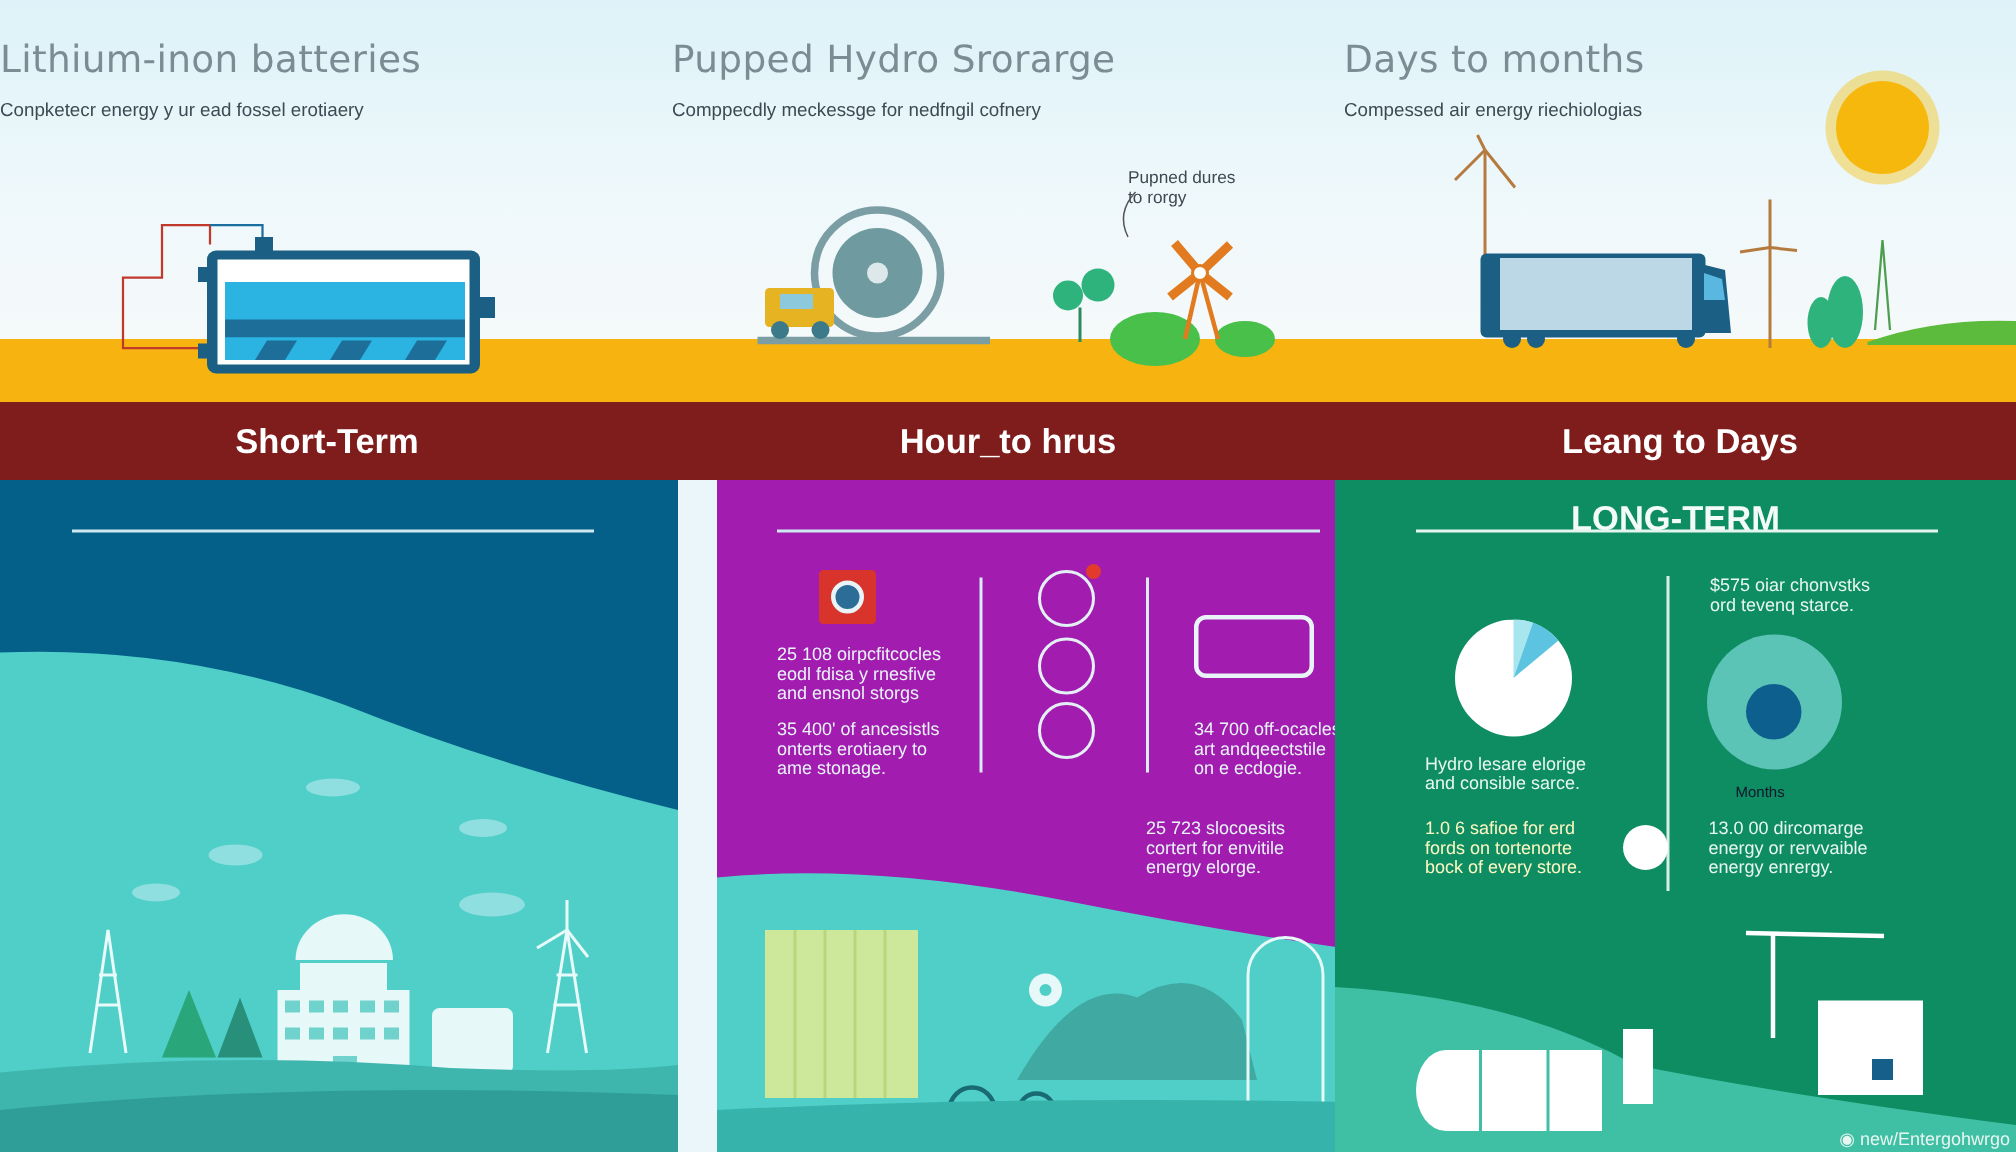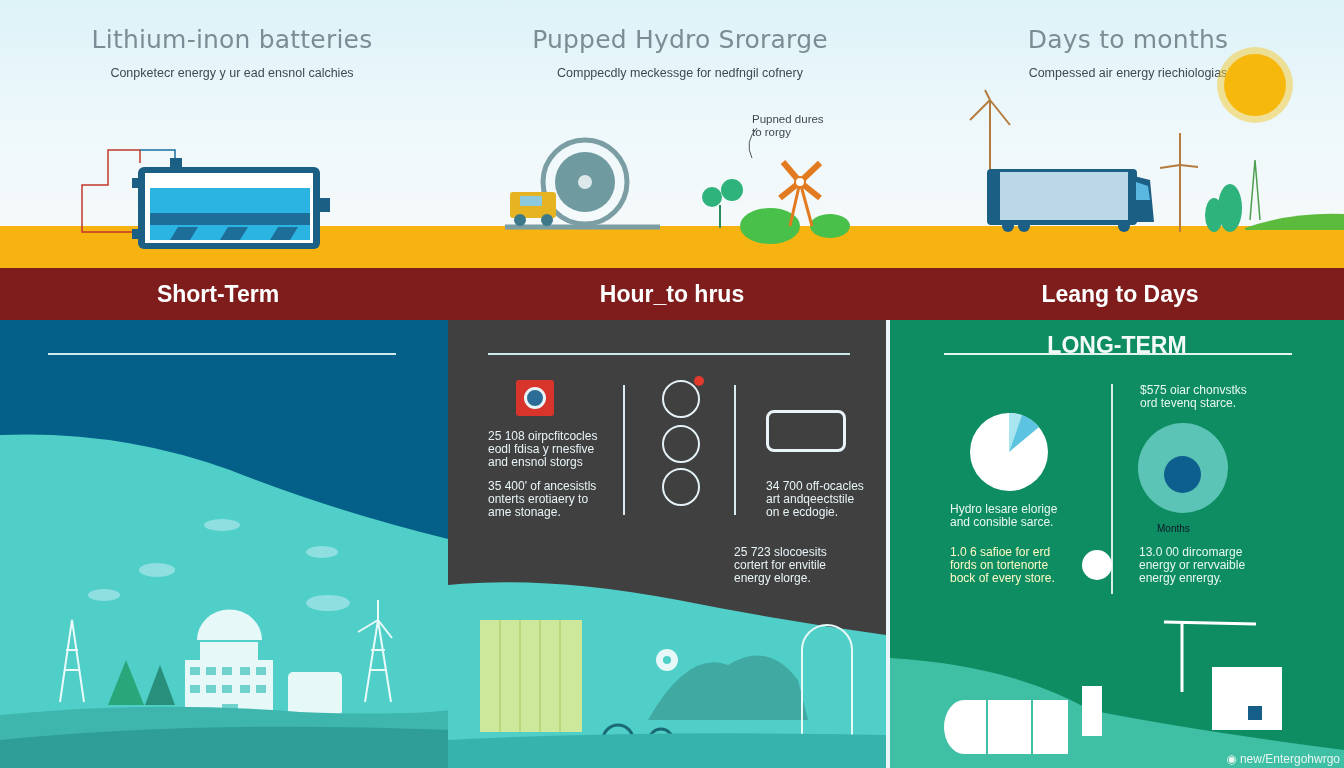--- a/index.html
+++ b/index.html
@@ -8,51 +8,51 @@
 
   
   .sky { position: absolute; left: 0; top: 0; width: 1344px; height: 228px;
     background: linear-gradient(180deg, #ddf2f8 0%, #eef8fb 55%, #f5f9fa 100%); }
   .ground { position: absolute; left: 0; top: 226px; width: 1344px; height: 44px; background: #f7b30f; }
   .band { position: absolute; left: 0; top: 268px; width: 1344px; height: 52px; background: #7f1d1d;
     display: flex; }
   .band-label { flex: 1; text-align: center; color: #fff; font-weight: bold; font-size: 23px; line-height: 52px; }
   .band-label.c1 { transform: translateX(-6px); }
 
-  .top-col { position: absolute; top: 0; width: 448px; text-align: center; padding-left: 16px; }
+  .top-col { position: absolute; top: 0; width: 448px; text-align: left; }
   .top-title { font-size: 25px; font-weight: 300; color: #6b7b84; margin-top: 25px; letter-spacing: 0.2px;
     font-family: "DejaVu Sans", sans-serif; font-weight: normal; -webkit-font-smoothing: antialiased; opacity: .85; }
   .top-sub { font-size: 12.5px; color: #3d4a52; margin-top: 12px; }
   .callout { position: absolute; left: 752px; top: 113px; font-size: 11.5px; color: #3d4a52; line-height: 13px; }
 
   
   .panel { position: absolute; top: 320px; height: 448px; overflow: hidden; }
   .p1 { left: 0; width: 452px; background: #046088; }
-  .p2 { left: 448px; width: 438px; background: #404040; }
+  .p2 { left: 478px; width: 438px; background: #a21caf; }
   .p3 { left: 890px; width: 454px; background: #0e8c62; }
   .hline { position: absolute; height: 2px; background: #cde9ef; }
 
   .stat { position: absolute; color: #e8f4f8; font-size: 12px; line-height: 13px; }
   .vline { position: absolute; width: 2px; background: #d8ecf2; }
   .icon-circle { position: absolute; width: 38px; height: 38px; border: 2px solid #e3f1f6; border-radius: 50%; }
 
   .lt-title { position: absolute; left: 0; width: 454px; top: 12px; text-align: center; color: #f2fbf7;
     font-weight: bold; font-size: 23px; }
   .months-label { position: absolute; color: #0f172a; font-weight: normal; font-size: 10px; }
   .credit { position: absolute; right: 4px; bottom: 2px; color: #e8f6f2; font-size: 12px; }
 </style>
 </head>
 <body>
 
 <div class="sky"></div>
 <div class="ground"></div>
 
 <div class="top-col" style="left:0">
   <div class="top-title">Lithium-inon batteries</div>
-  <div class="top-sub">Conpketecr energy y ur ead ensnol calchies</div>
+  <div class="top-sub">Conpketecr energy y ur ead fossel erotiaery</div>
 </div>
 <div class="top-col" style="left:448px">
   <div class="top-title">Pupped Hydro Srorarge</div>
   <div class="top-sub">Comppecdly meckessge for nedfngil cofnery</div>
 </div>
 <div class="top-col" style="left:896px">
   <div class="top-title">Days to months</div>
   <div class="top-sub">Compessed air energy riechiologias</div>
 </div>
 

